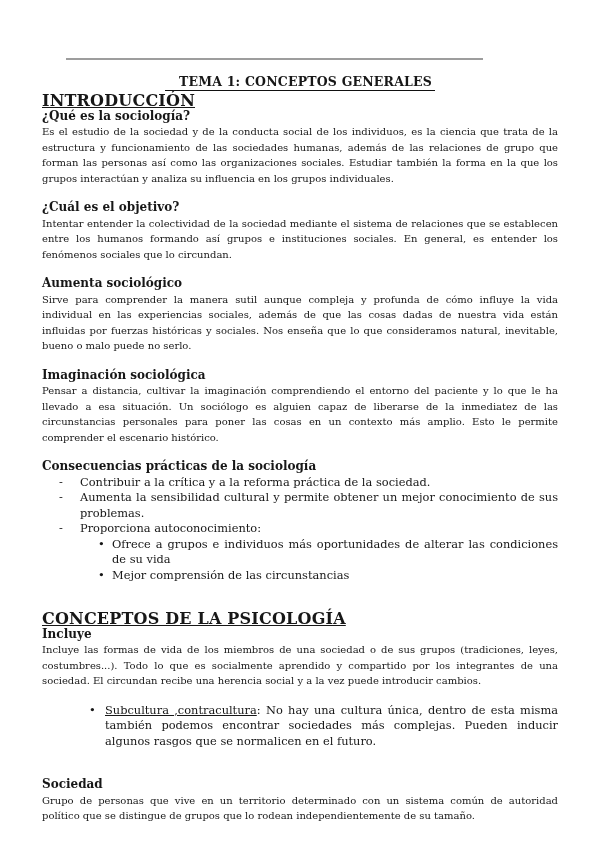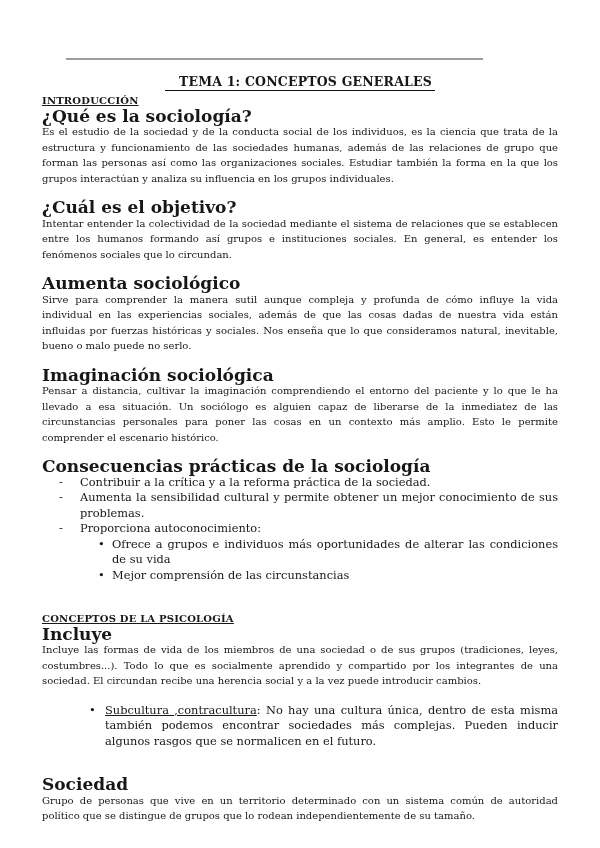--- a/index.html
+++ b/index.html
@@ -44,28 +44,28 @@
     margin-bottom: 2px;
     letter-spacing: 0.2px;
   }
   .doc-title .ul {
     display: inline-block;
     border-bottom: 1.6px solid #111;
     padding: 0 3px 0 14px;
   }
   .h-main {
     font-weight: bold;
-    font-size: 10px;
+    font-size: 16px;
     line-height: 15.5px;
     text-decoration: underline;
     letter-spacing: 0.2px;
   }
   .h-sub {
     font-weight: bold;
-    font-size: 17px;
+    font-size: 12px;
     line-height: 15.5px;
   }
   p.body {
     margin: 0 0 14px 0;
     font-size: 10px;
     line-height: 15.5px;
     text-align: justify;
   }
   p.body.tight {
     margin-bottom: 0;

